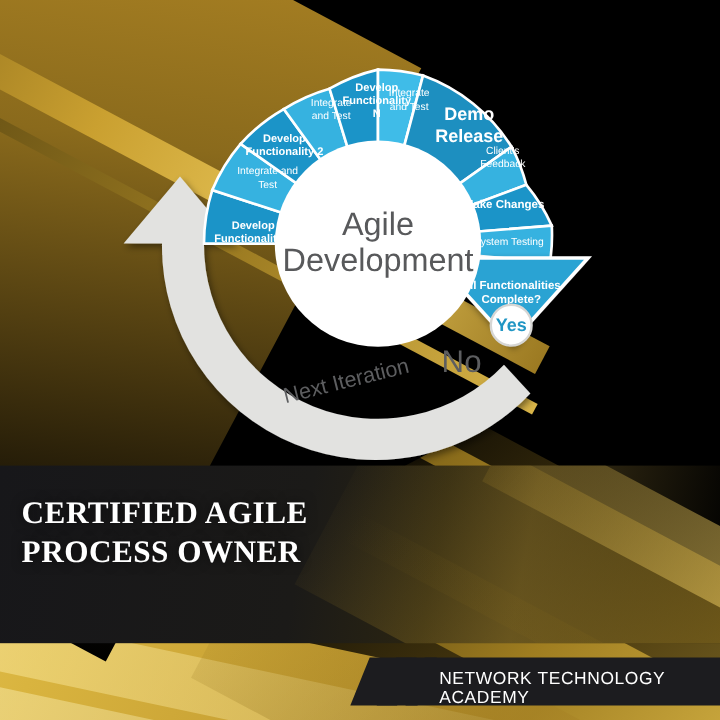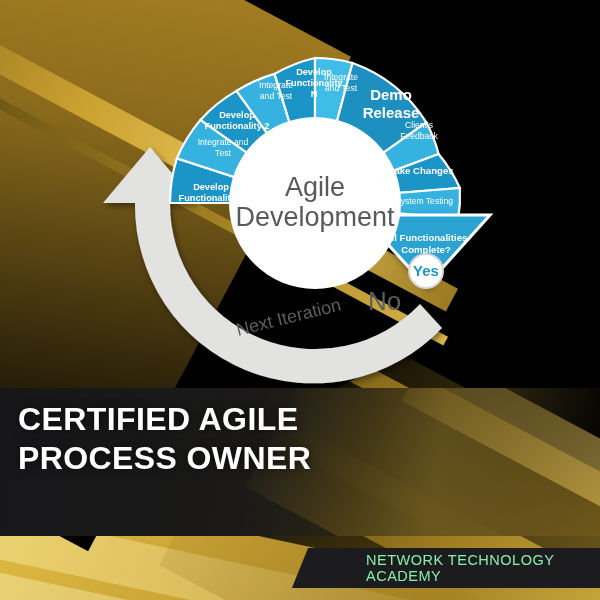--- a/index.html
+++ b/index.html
@@ -127,25 +127,25 @@
     position:absolute;transform-origin:0 0;transform:rotate(28deg);
   }
   .tb-s1{left:330px;top:-60px;width:420px;height:180px;
     background:linear-gradient(100deg,rgba(70,57,20,.0),rgba(190,152,44,.75));}
   .tb-s2{left:430px;top:-40px;width:420px;height:60px;
     background:linear-gradient(100deg,rgba(140,110,30,.2),rgba(238,205,100,.9));}
   .tb-s3{left:300px;top:40px;width:480px;height:26px;
     background:linear-gradient(100deg,rgba(60,48,14,.0),rgba(120,96,28,.6));}
 
   .poster-title{
-    position:absolute;left:18px;top:12px;
+    position:absolute;left:18px;top:24px;
     color:#ffffff;
-    font-family:Liberation Sans, sans-serif;
+    font-family:Liberation Serif, serif;
     font-weight:bold;
-    font-size:32px;
+    font-size:26px;
     line-height:1.22;
     letter-spacing:.4px;
     white-space:pre-line;
     text-shadow:0 0 10px rgba(0,0,0,.6);
   }
 
   
   .footer-band{
     position:absolute;left:0;top:536px;width:600px;height:64px;
     overflow:hidden;
@@ -155,23 +155,23 @@
     background:#1c1c1f;
     transform:skewX(-22deg);
   }
   .slash{
     position:absolute;top:12px;height:40px;background:#1c1c1f;
     transform:skewX(-22deg);
   }
   .slash-a{left:322px;width:17px;}
   .slash-b{left:346px;width:10px;}
   .footer-text{
-    position:absolute;left:366px;top:12px;height:40px;
+    position:absolute;left:366px;top:12px;height:52px;
     display:flex;align-items:center;
-    color:#86efac;
+    color:#ffffff;
     font-family:"Liberation Sans",sans-serif;
     font-size:14.5px;
     letter-spacing:.5px;
   }
 </style>
 </head>
 <body>
 
 <div id="poster">
 

